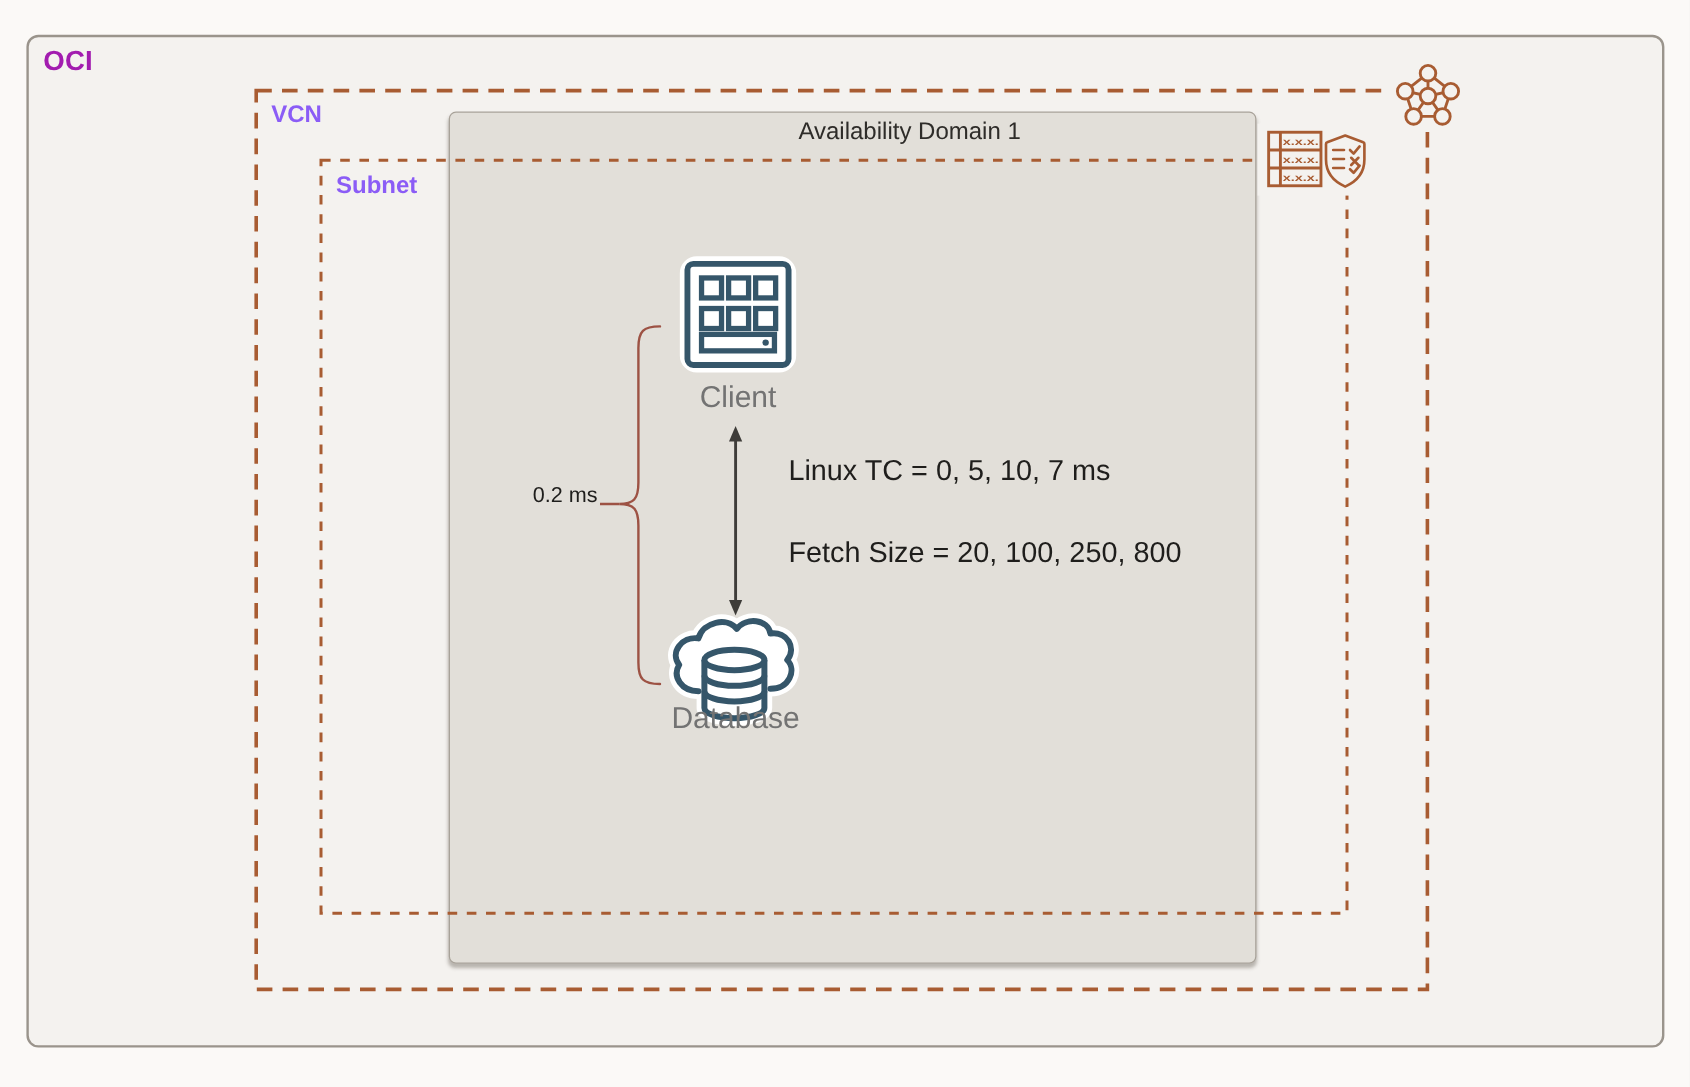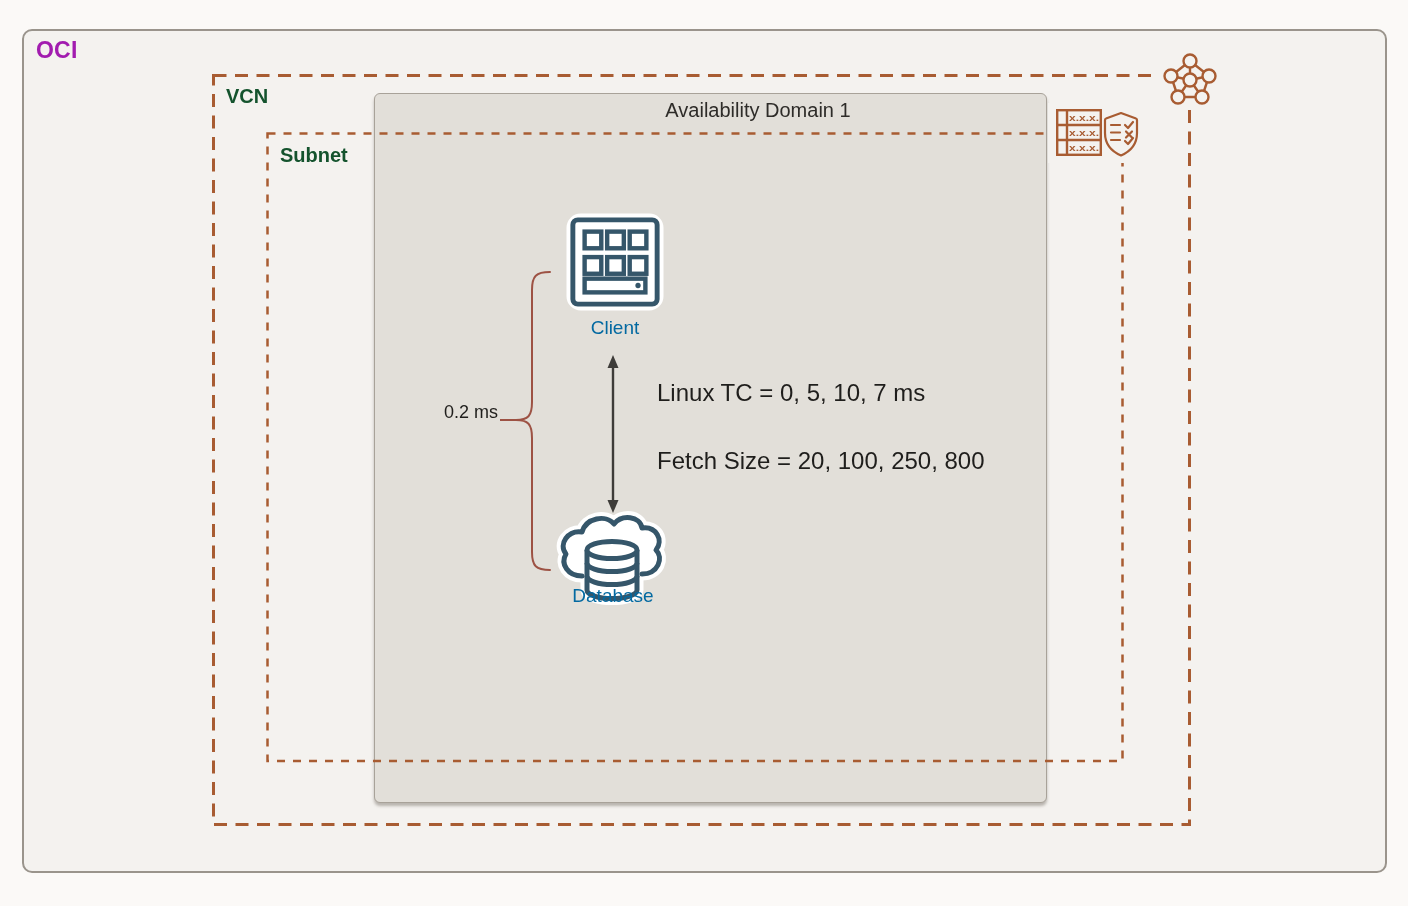--- a/index.html
+++ b/index.html
@@ -23,29 +23,29 @@
     left:374px;top:93px;width:671px;height:708px;
     background:#e2dfd9;border:1.5px solid #a8a299;border-radius:6px;
     box-shadow:0 3px 3px rgba(110,104,95,.45);
     z-index:1;
   }
   .ad-title{
     left:374px;top:99px;width:768px;text-align:center;
     font-size:20px;font-weight:400;color:#2e2c29;z-index:2;
   }
   .rust-label{
-    font-size:20px;font-weight:700;color:#14532d;z-index:6;
+    font-size:20px;font-weight:700;color:#8b5cf6;z-index:6;
   }
   .vcn-label{left:226px;top:85px;}
   .subnet-label{left:280px;top:144px;}
   .overlay{
     left:0;top:0;width:1408px;height:906px;z-index:5;pointer-events:none;
   }
   .node-label{
-    font-size:19px;color:#0369a1;text-align:center;z-index:3;
+    font-size:25px;color:#737373;text-align:center;z-index:3;
   }
   .client-label{left:535px;top:317px;width:160px;}
   .database-label{left:533px;top:585px;width:160px;}
   .anno-text{
     font-size:24px;color:#1f1e1c;z-index:3;white-space:nowrap;
   }
   .linux-tc{left:657px;top:379px;}
   .fetch-size{left:657px;top:447px;}
   .latency-label{
     left:390px;top:402px;width:108px;text-align:right;

